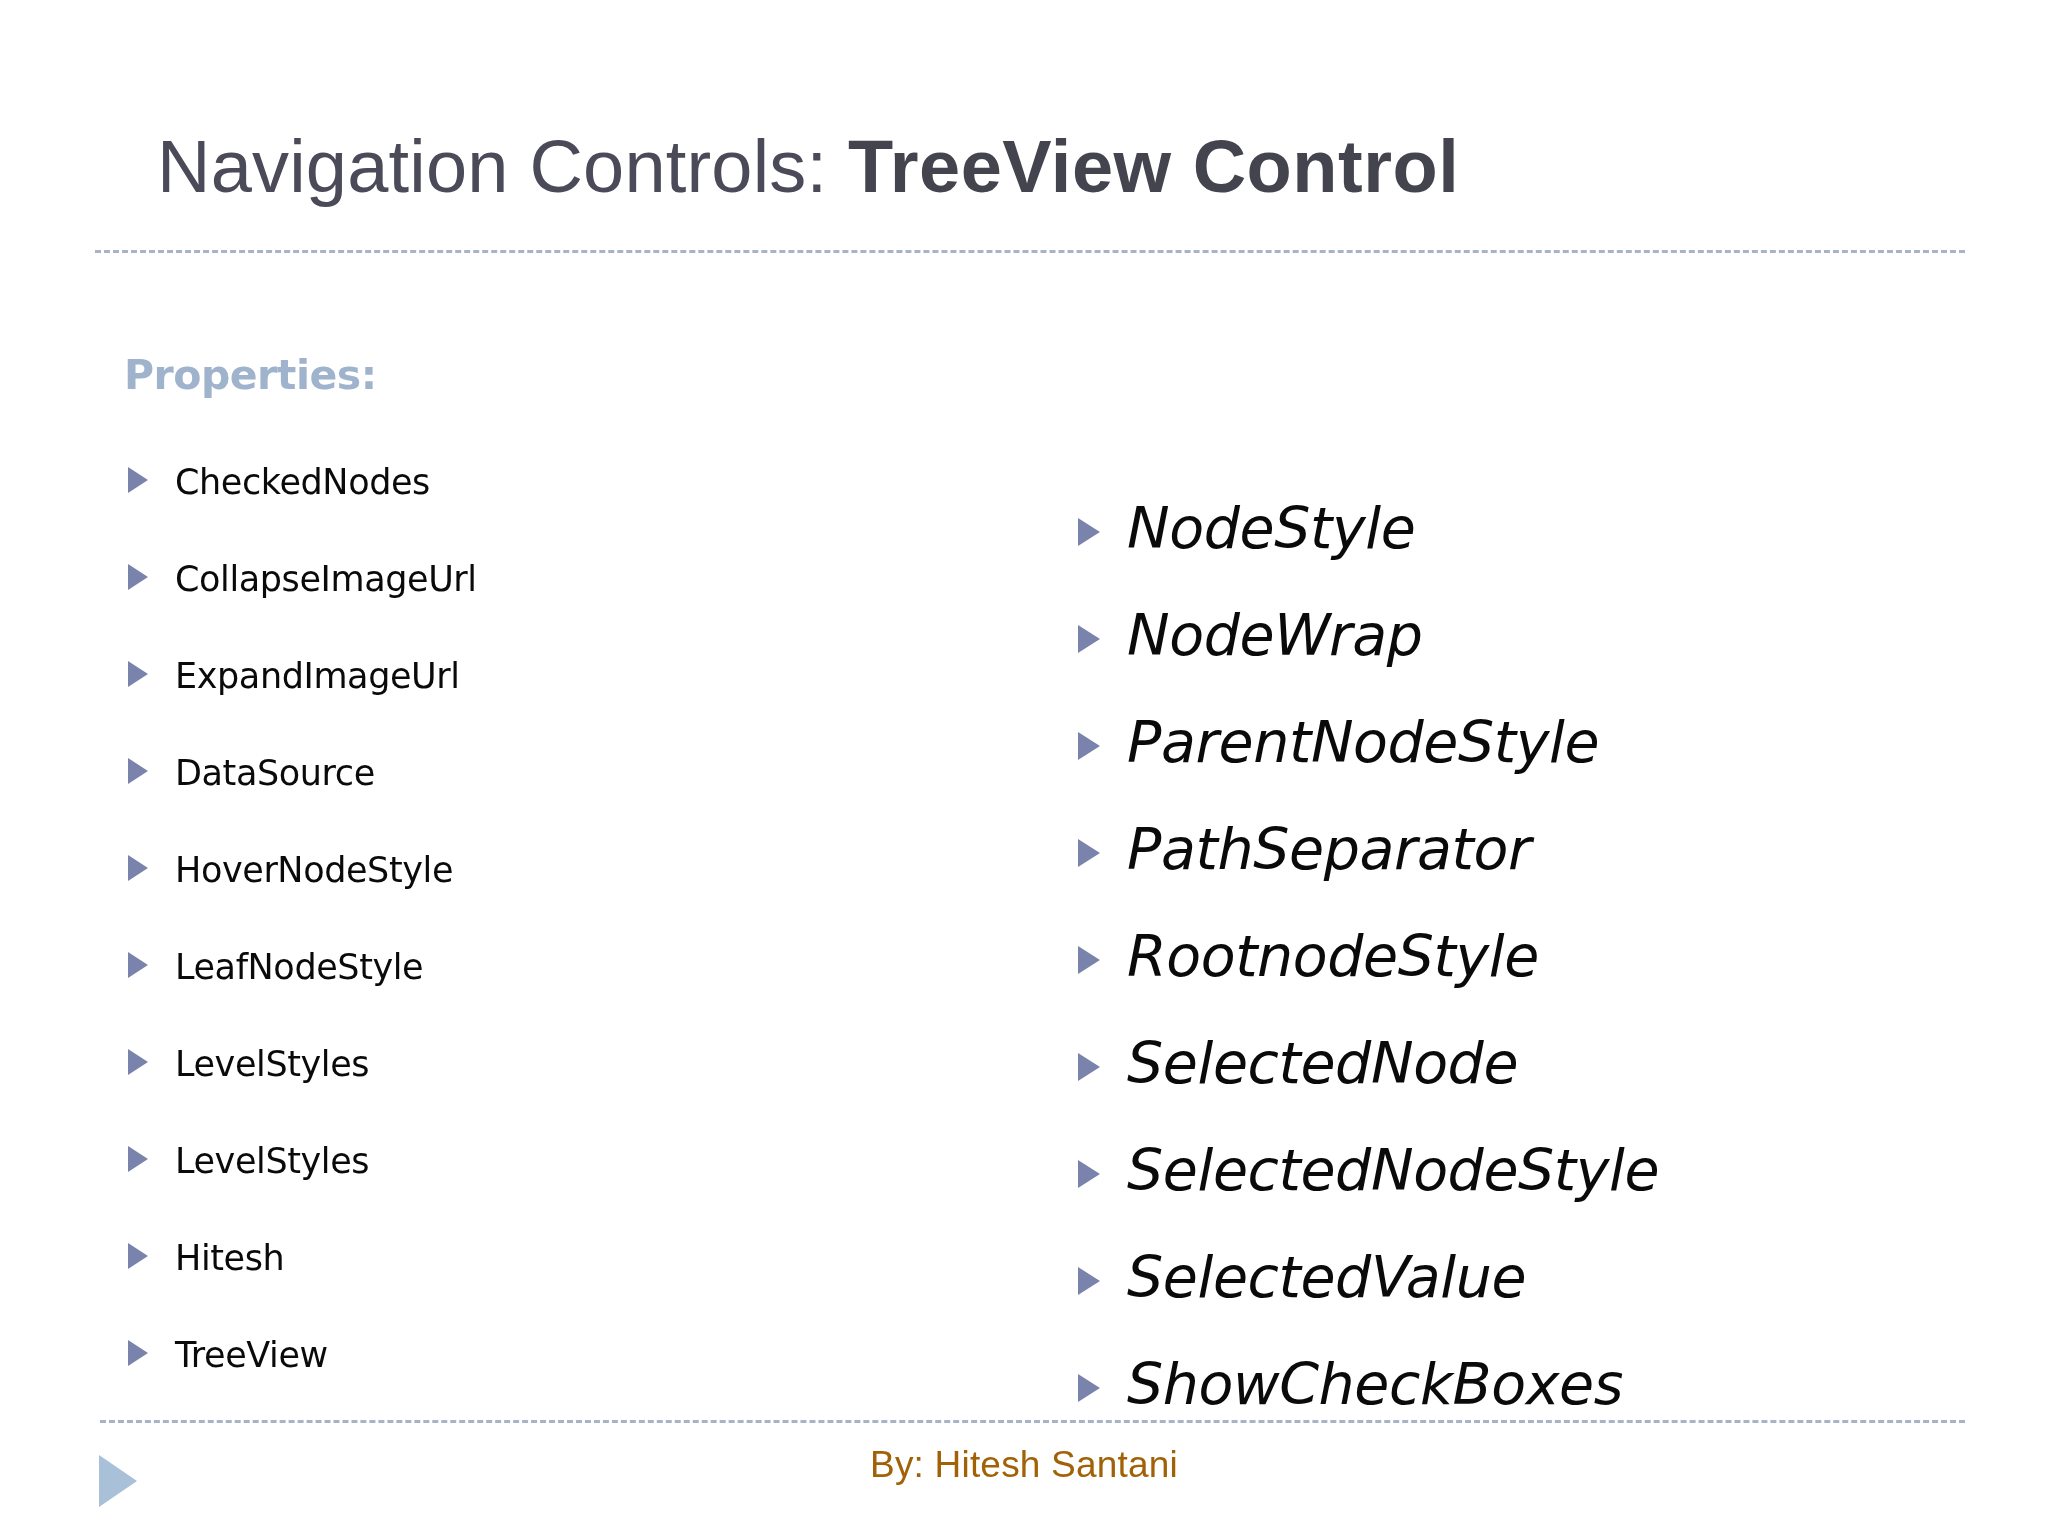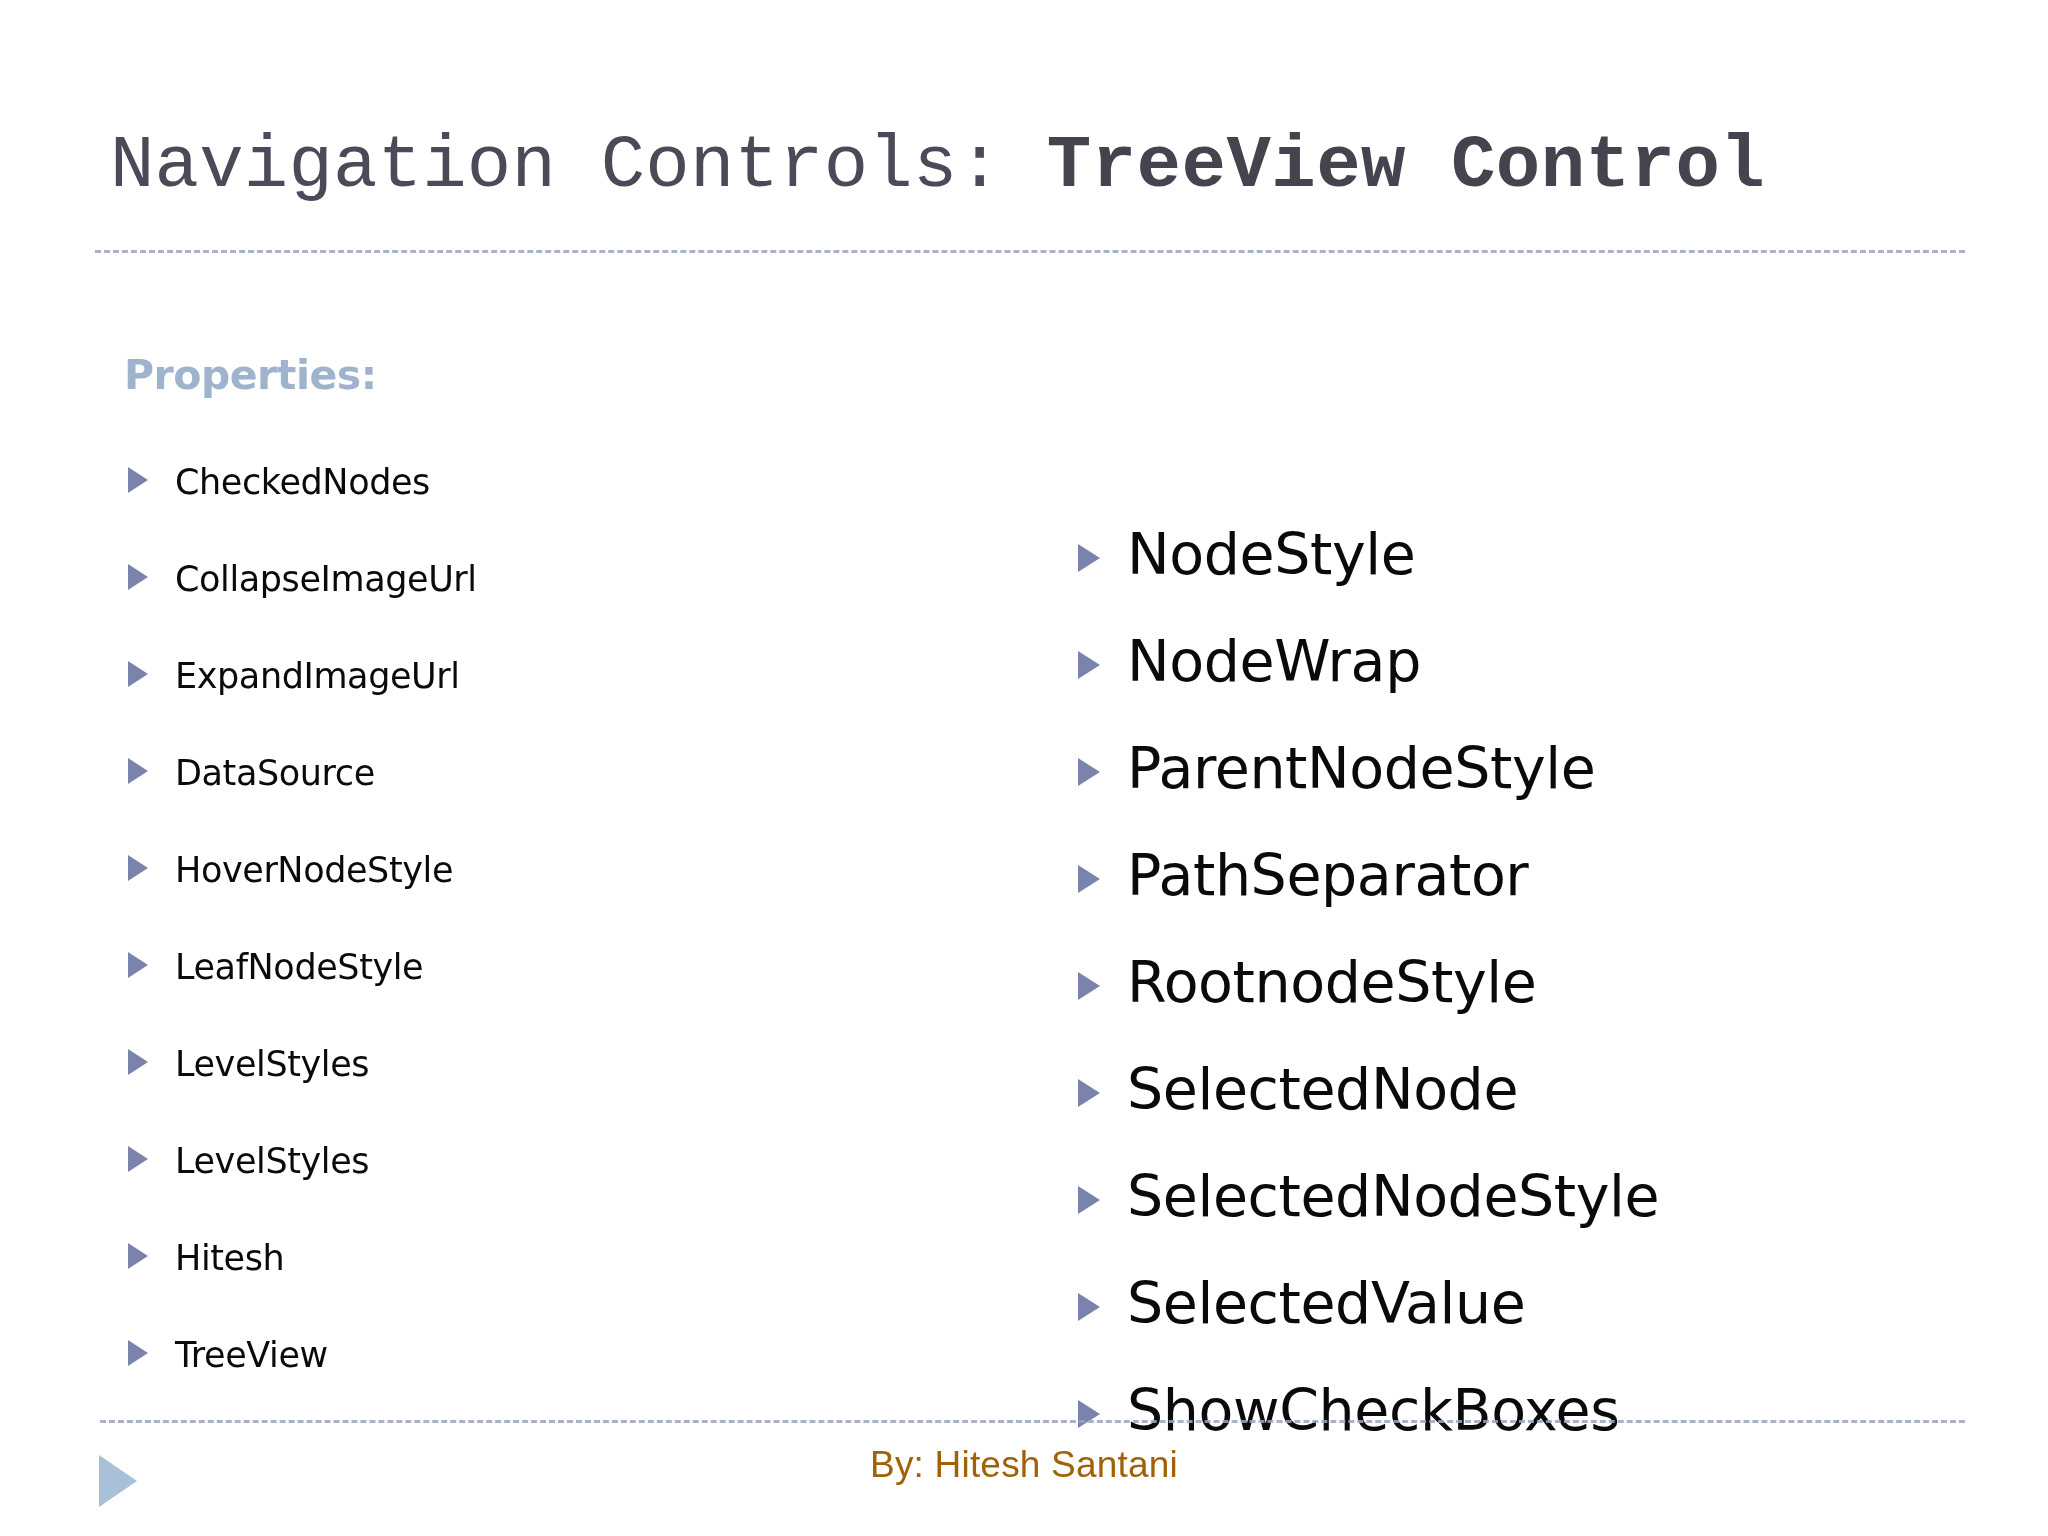--- a/index.html
+++ b/index.html
@@ -25,26 +25,27 @@
 
   
   .title-area {
     position: absolute;
     left: 110px;
     top: 128px;
     width: 1850px;
     height: 110px;
   }
   .slide-title {
-    font-family: Liberation Mono, monospace;
+    font-family: Liberation Sans, sans-serif;
     font-size: 74px;
     line-height: 1.05;
     color: #4a4a58;
     white-space: nowrap;
     letter-spacing: 0.2px;
+    margin-left: 47px;
   }
   .slide-title .strong {
     font-weight: bold;
     color: #44444f;
     letter-spacing: 0.5px;
   }
 
   .rule-top {
     position: absolute;
     left: 95px;
@@ -73,22 +74,23 @@
     position: absolute;
     box-sizing: border-box;
   }
   .col-left {
     left: 120px;
     top: 462px;
     width: 830px;
   }
   .col-right {
     left: 1070px;
-    top: 521px;
+    top: 495px;
     width: 900px;
+    font-style: italic;
   }
 
   .bullet-row {
     display: flex;
     align-items: baseline;
     white-space: nowrap;
   }
   .col-left .bullet-row {
     height: 97px;
   }

